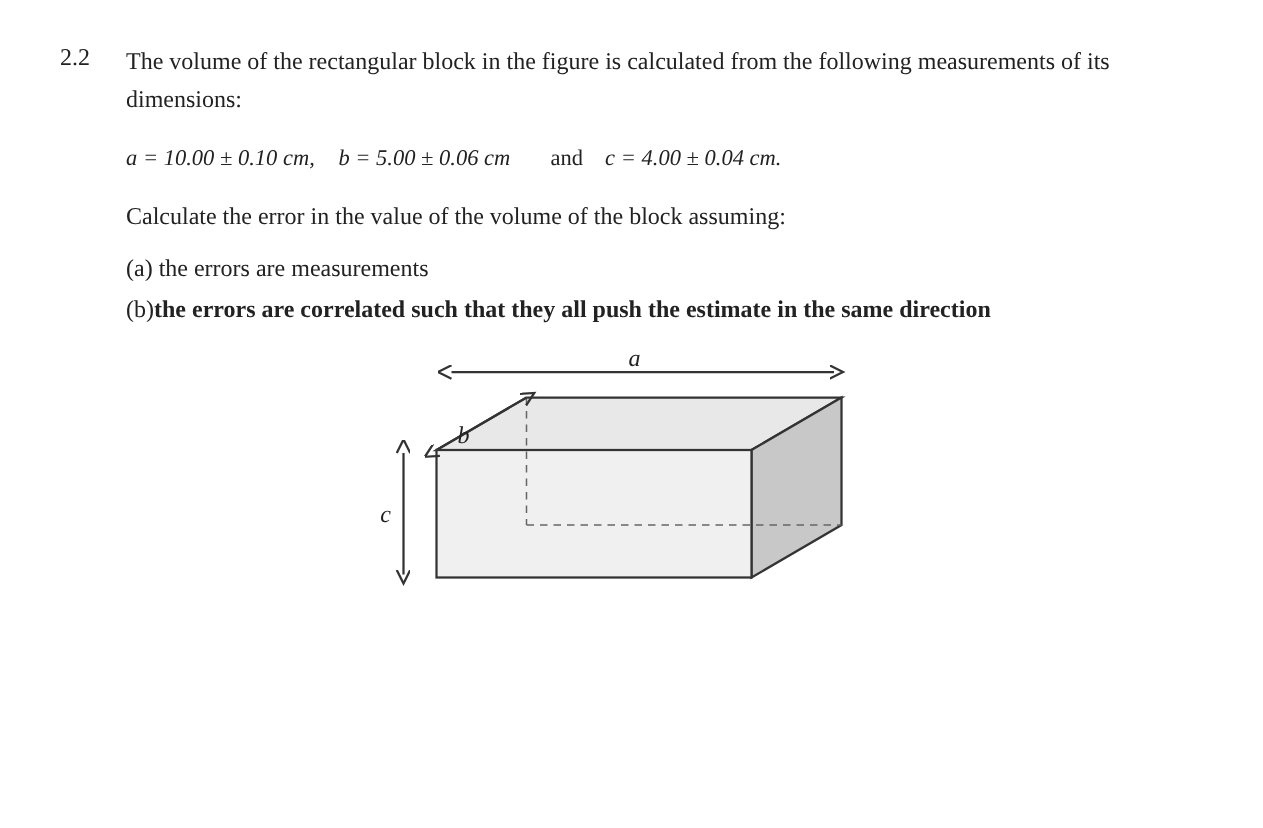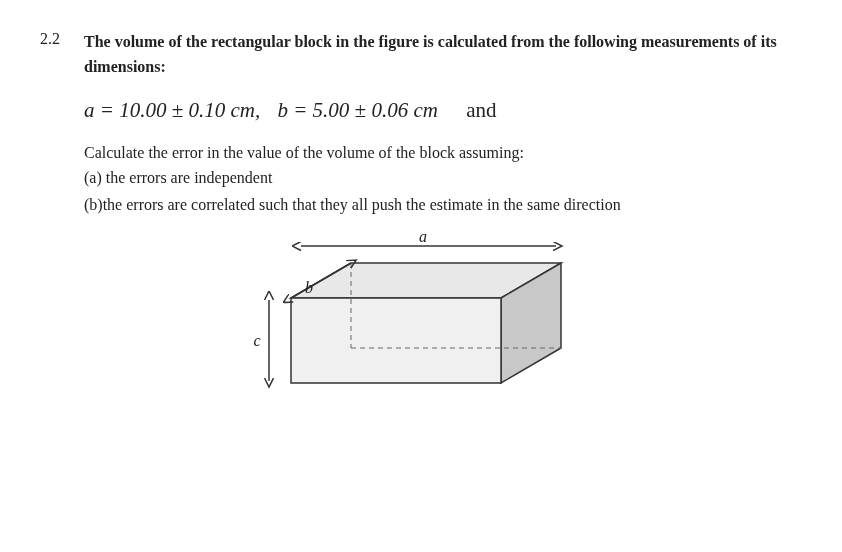--- a/index.html
+++ b/index.html
@@ -22,52 +22,52 @@
       gap: 14px;
       margin-bottom: 18px;
     }
     .question-number {
       min-width: 30px;
       font-size: 16px;
     }
     .question-text {
       font-size: 16px;
       line-height: 1.55;
-      font-weight: bold;
     }
     .measurements-line {
       margin-left: 44px;
       margin-bottom: 18px;
-      font-size: 21px;
+      font-size: 15px;
       font-style: italic;
       display: flex;
       align-items: baseline;
       gap: 0;
       flex-wrap: wrap;
     }
     .calc-line {
       margin-left: 44px;
-      margin-bottom: 0;
+      margin-bottom: 10px;
       font-size: 16px;
       line-height: 1.55;
     }
     .parts {
       margin-left: 44px;
       font-size: 16px;
       line-height: 1.65;
     }
     .part-b {
       display: flex;
       gap: 0;
     }
     .part-b-label {
       min-width: 18px;
     }
     .part-b-text {
       flex: 1;
+      font-weight: bold;
     }
     .figure-area {
       margin-top: 10px;
       display: flex;
       justify-content: center;
       align-items: flex-start;
       position: relative;
       height: 200px;
     }
     svg.block-diagram {
@@ -87,26 +87,29 @@
   <div class="measurements-line">
     <span style="margin-right:12px;">
       <i>a</i>&nbsp;=&nbsp;10.00&nbsp;±&nbsp;0.10&nbsp;cm,
     </span>
     <span style="margin-right:23px;">
       &nbsp;<i>b</i>&nbsp;=&nbsp;5.00&nbsp;±&nbsp;0.06&nbsp;cm
     </span>
     <span style="margin-right:11px; font-style:normal;">
       &nbsp;and&nbsp;
     </span>
+    <span>
+      <i>c</i>&nbsp;=&nbsp;4.00&nbsp;±&nbsp;0.04&nbsp;cm.
+    </span>
   </div>
 
   <div class="calc-line">Calculate the error in the value of the volume of the block assuming:</div>
 
   <div class="parts">
-    <div>(a)  the errors are independent</div>
+    <div>(a)  the errors are measurements</div>
     <div class="part-b">
       <span class="part-b-label">(b)</span>
       <span class="part-b-text">the errors are correlated such that they all push the estimate in the same direction</span>
     </div>
   </div>
 
   <div class="figure-area">
     <svg class="block-diagram" width="420" height="195" viewBox="0 0 420 195">
 
       <polygon points="80,70 290,70 350,35 140,35" fill="#e8e8e8" stroke="#333" stroke-width="1.5"></polygon>

